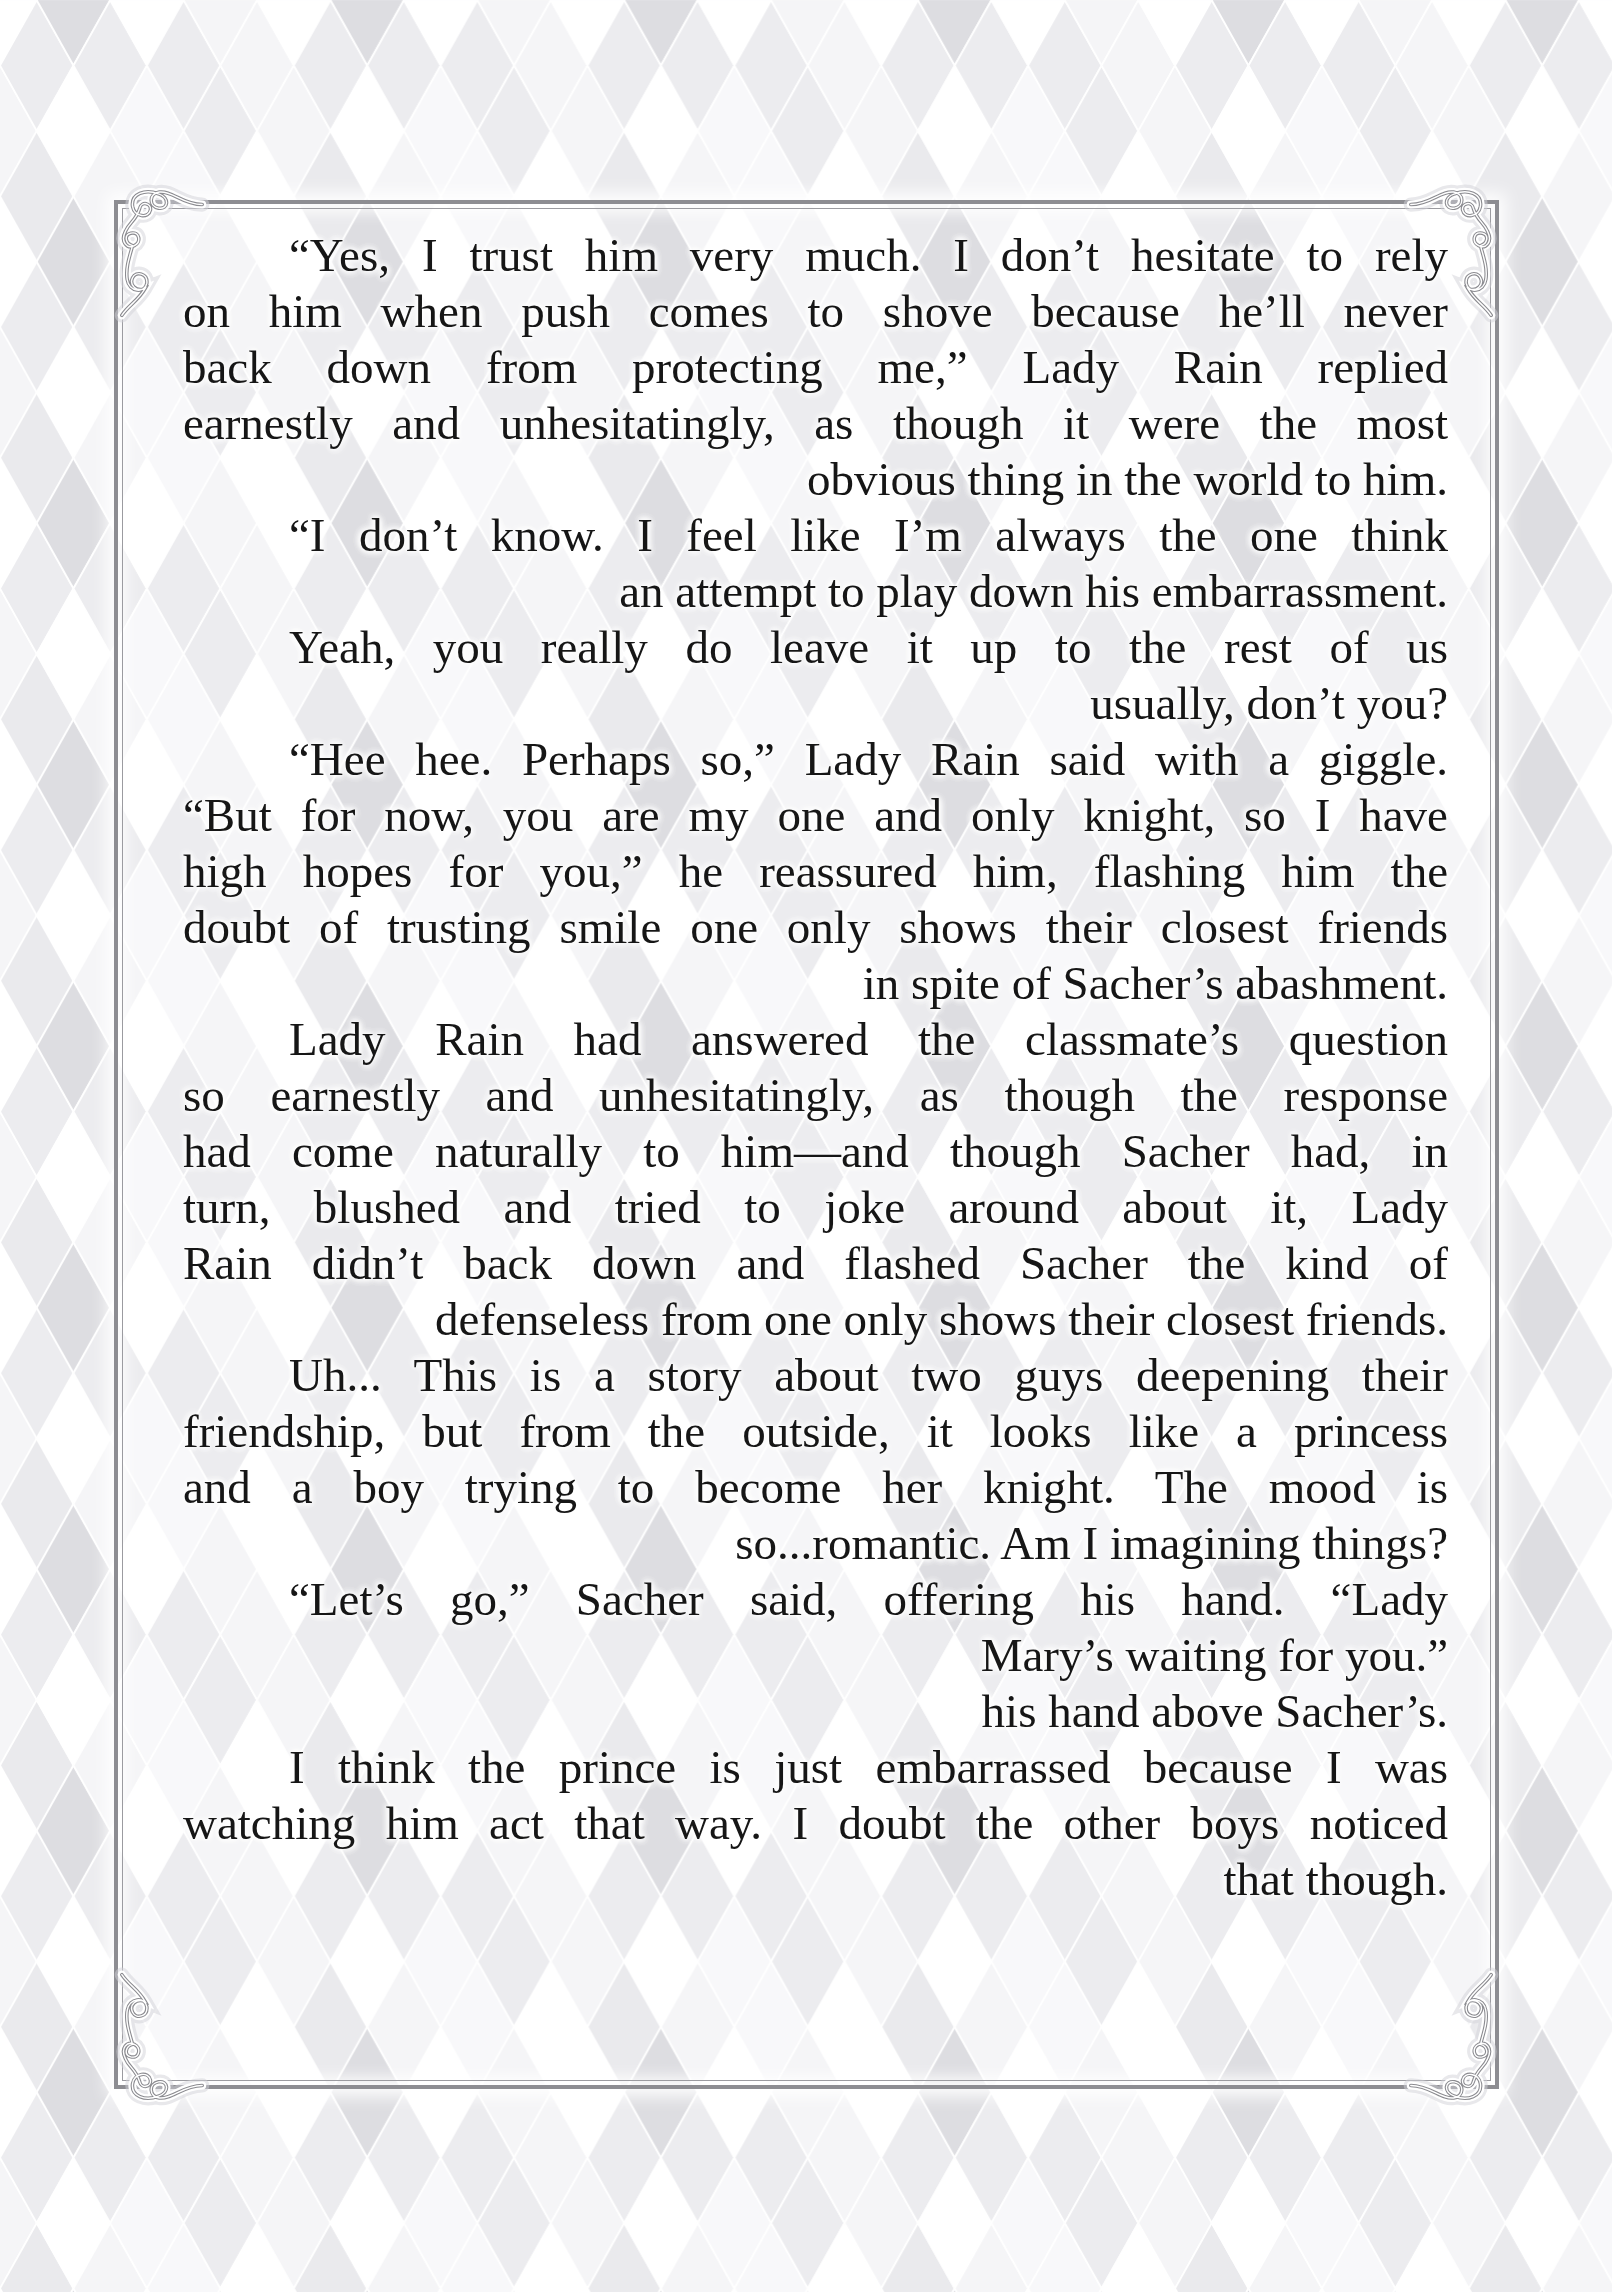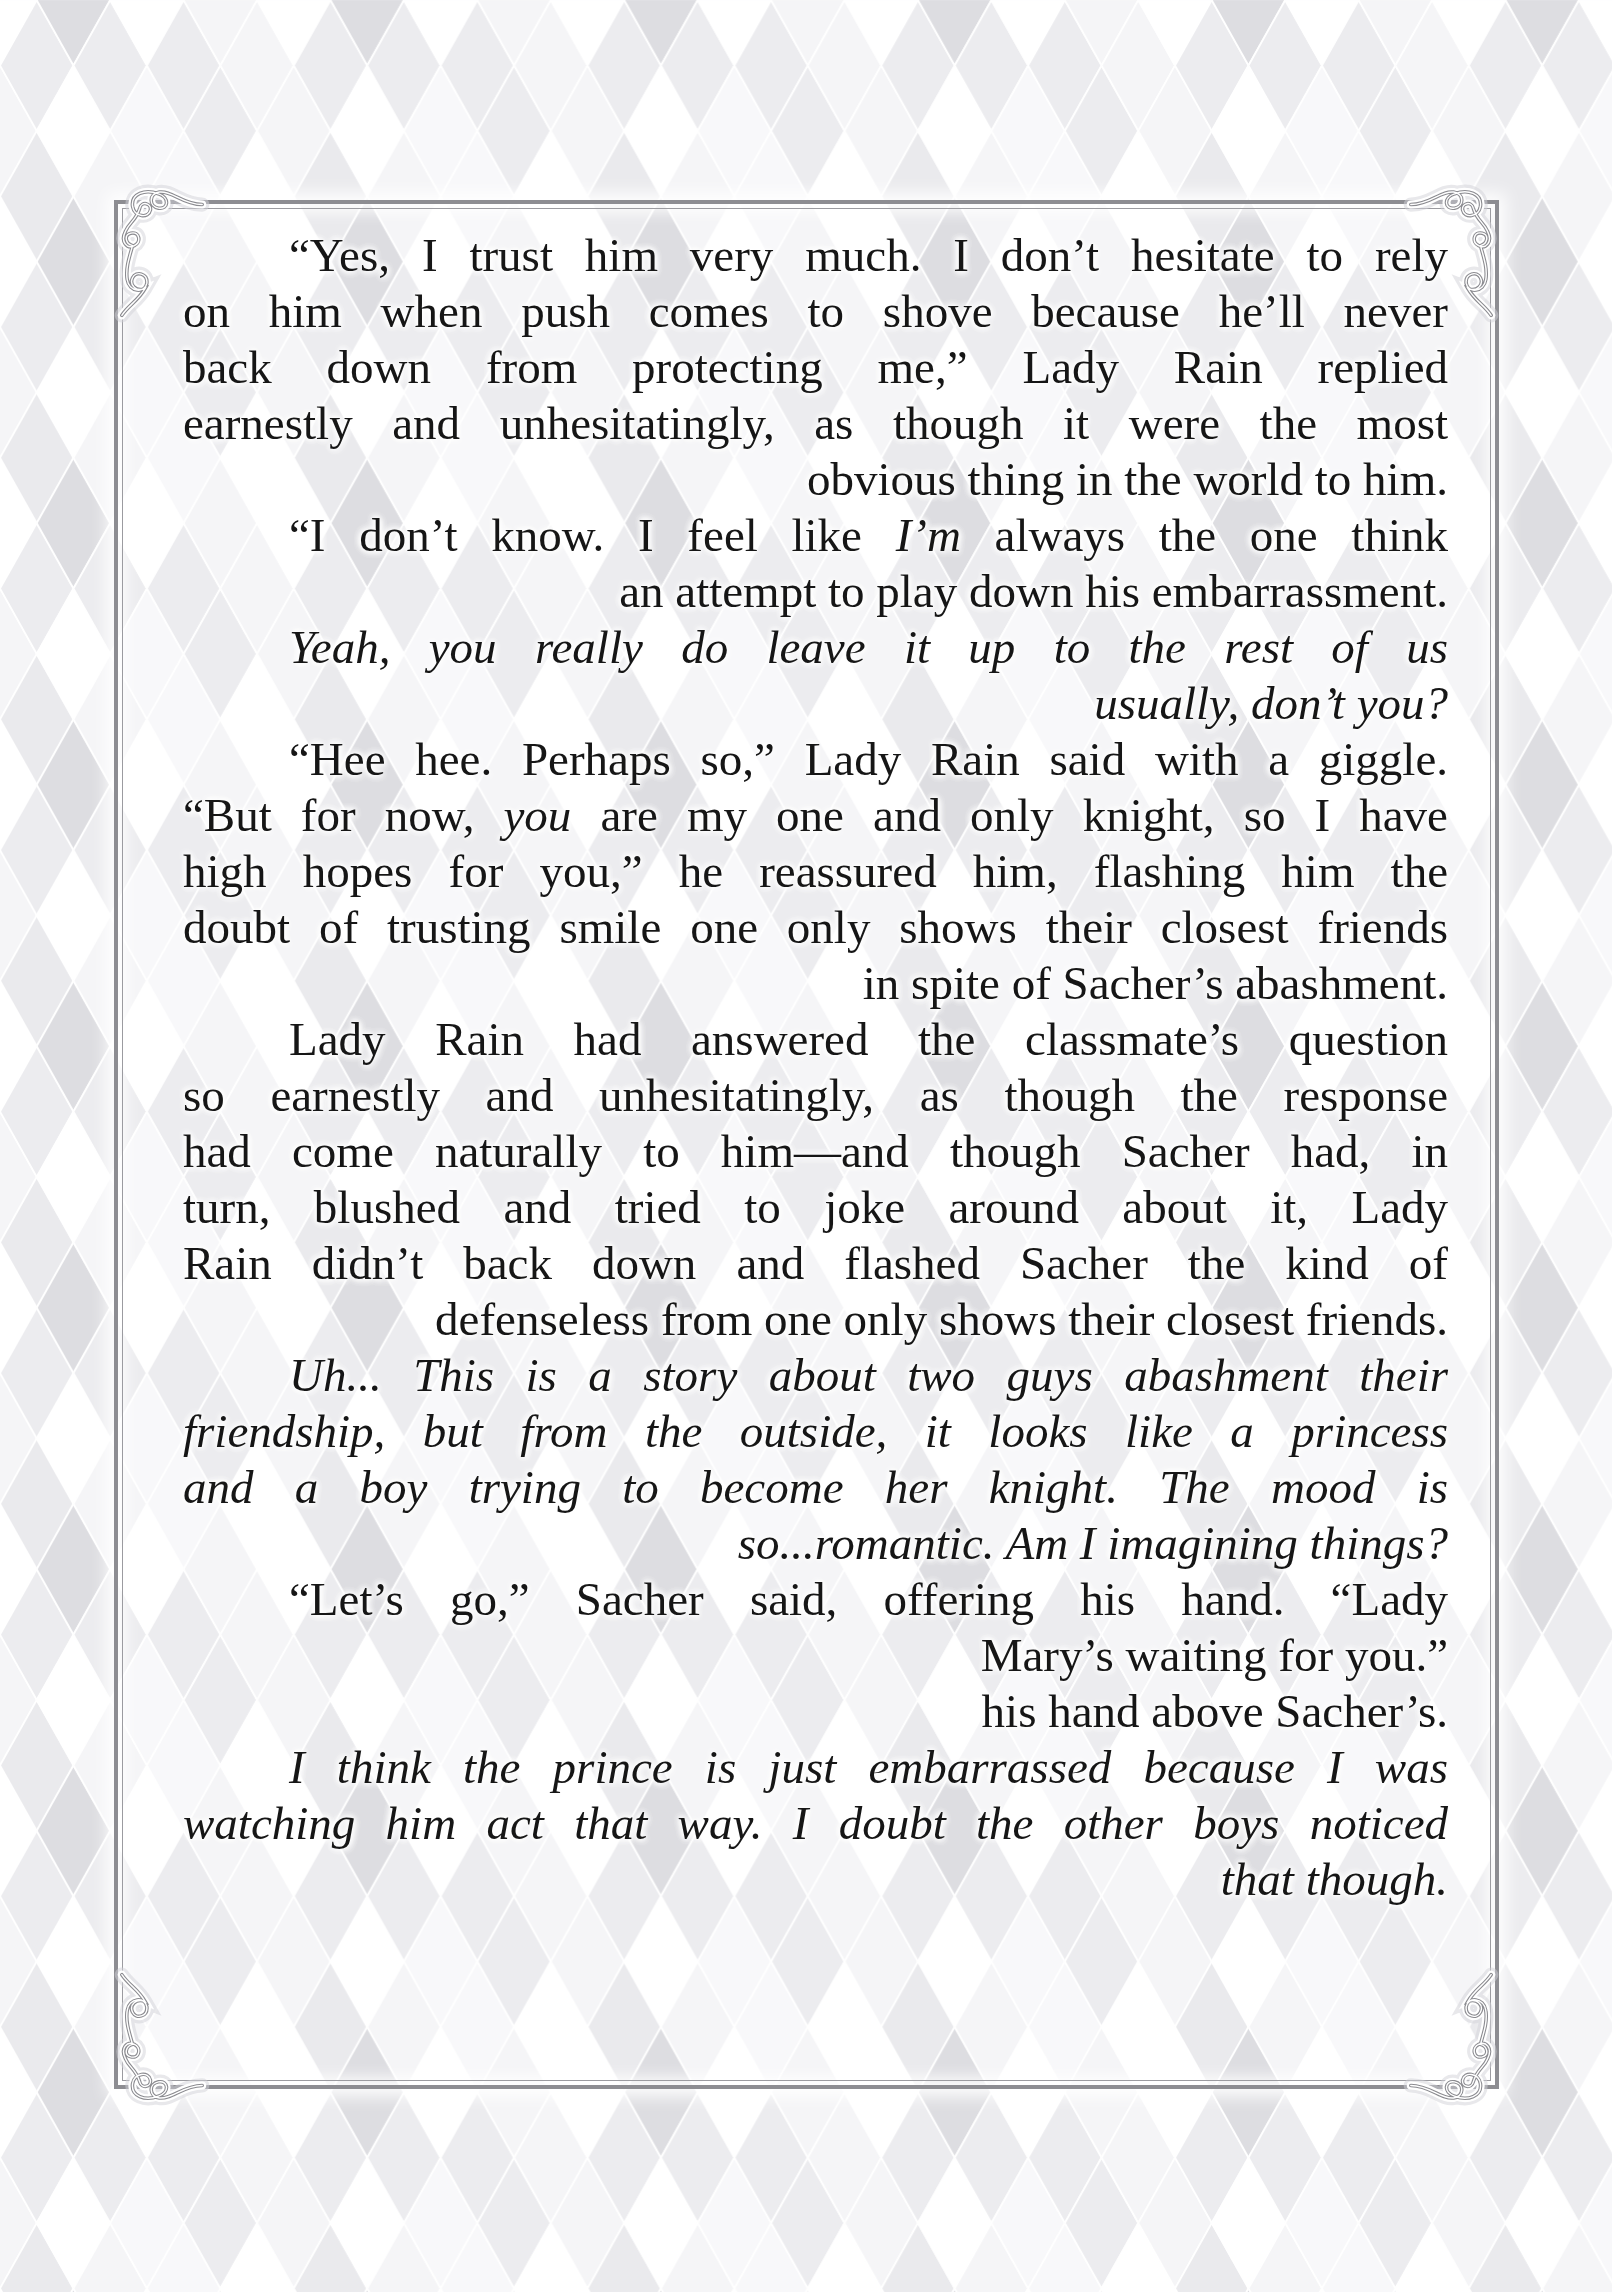--- a/index.html
+++ b/index.html
@@ -24,21 +24,21 @@
   .fl-bl{left:-14.3px;bottom:-21.5px;transform:scaleY(-1);}
   .fl-br{right:-14.3px;bottom:-21.5px;transform:scale(-1,-1);}
   .page-text{
     position:absolute;left:183px;top:227px;width:1265px;
     font-size:47px;line-height:56px;color:#161616;
     text-shadow:0 0 8px #ffffff,0 0 8px #ffffff,0 0 4.5px #ffffff,1.8px 1.8px 6.3px #ffffff,-1.8px -1.8px 6.3px #ffffff;
   }
   .line{text-align:right;}
   .line.just{text-align:justify;text-align-last:justify;}
   .line.ind{padding-left:106px;}
-  .it{font-style:italic;}
+  .it{}
 </style>
 </head>
 <body>
 
 <svg class="bg" xmlns="http://www.w3.org/2000/svg" viewBox="0 0 1801 2560" width="1613" height="2293">
   <defs>
     <pattern id="diam" width="328" height="292" patternUnits="userSpaceOnUse">
         <polygon points="0,-73 41,0 0,73 -41,0" fill="#ffffff" stroke="#ffffff" stroke-width="2"></polygon>
         <polygon points="0,73 41,146 0,219 -41,146" fill="#f5f5f7" stroke="#ffffff" stroke-width="2"></polygon>
         <polygon points="0,219 41,292 0,365 -41,292" fill="#ffffff" stroke="#ffffff" stroke-width="2"></polygon>
@@ -111,21 +111,21 @@
     <div class="line just"><span>“But for now, </span><span class="it">you</span><span> are my one and only knight, so I have</span></div>
     <div class="line just"><span>high hopes for you,” he reassured him, flashing him the</span></div>
     <div class="line just"><span>doubt of trusting smile one only shows their closest friends</span></div>
     <div class="line"><span>in spite of Sacher’s abashment.</span></div>
     <div class="line ind just"><span>Lady Rain had answered the classmate’s question</span></div>
     <div class="line just"><span>so earnestly and unhesitatingly, as though the response</span></div>
     <div class="line just"><span>had come naturally to him—and though Sacher had, in</span></div>
     <div class="line just"><span>turn, blushed and tried to joke around about it, Lady</span></div>
     <div class="line just"><span>Rain didn’t back down and flashed Sacher the kind of</span></div>
     <div class="line"><span>defenseless from one only shows their closest friends.</span></div>
-    <div class="line ind just"><span class="it">Uh... This is a story about two guys abashment their</span></div>
+    <div class="line ind just"><span class="it">Uh... This is a story about two guys deepening their</span></div>
     <div class="line just"><span class="it">friendship, but from the outside, it looks like a princess</span></div>
     <div class="line just"><span class="it">and a boy trying to become her knight. The mood is</span></div>
     <div class="line"><span class="it">so...romantic. Am I imagining things?</span></div>
     <div class="line ind just"><span>“Let’s go,” Sacher said, offering his hand. “Lady</span></div>
     <div class="line"><span>Mary’s waiting for you.”</span></div>
     <div class="line"><span>his hand above Sacher’s.</span></div>
     <div class="line ind just"><span class="it">I think the prince is just embarrassed because I was</span></div>
     <div class="line just"><span class="it">watching him act that way. I doubt the other boys noticed</span></div>
     <div class="line"><span class="it">that though.</span></div>
   </div>

